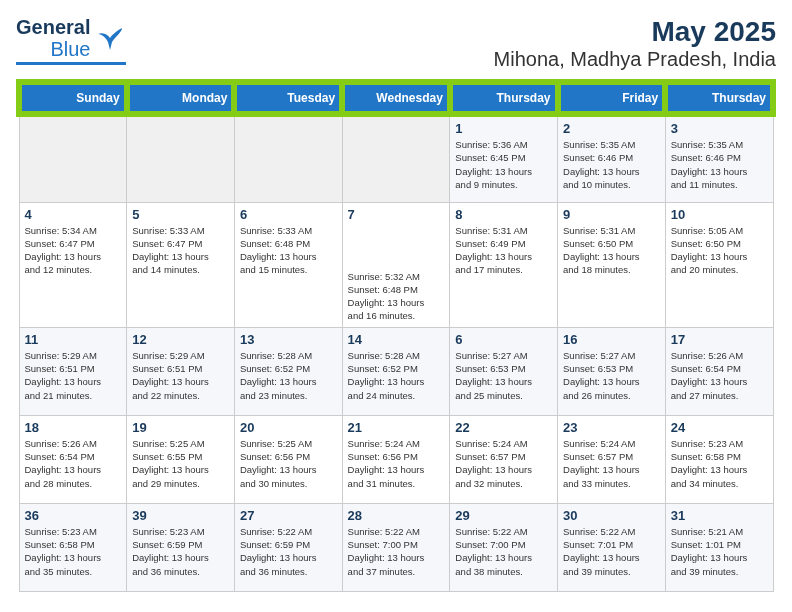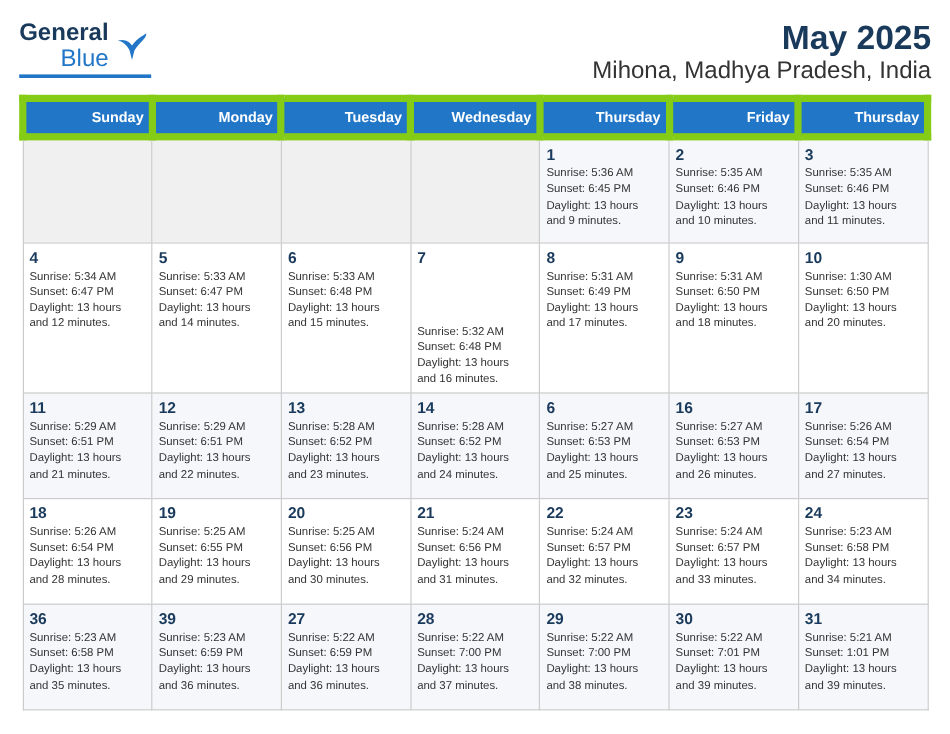--- a/index.html
+++ b/index.html
@@ -177,21 +177,21 @@
         </td>
         <td>
           <div class="day-num">9</div>
           <div class="cell-info" style="white-space: pre-line;">Sunrise: 5:31 AM
 Sunset: 6:50 PM
 Daylight: 13 hours
 and 18 minutes.</div>
         </td>
         <td>
           <div class="day-num">10</div>
-          <div class="cell-info" style="white-space: pre-line;">Sunrise: 1:30 AM
+          <div class="cell-info" style="white-space: pre-line;">Sunrise: 5:05 AM
 Sunset: 6:50 PM
 Daylight: 13 hours
 and 20 minutes.</div>
         </td>
       </tr>
       <tr>
         <td>
           <div class="day-num">11</div>
           <div class="cell-info" style="white-space: pre-line;">Sunrise: 5:29 AM
 Sunset: 6:51 PM

